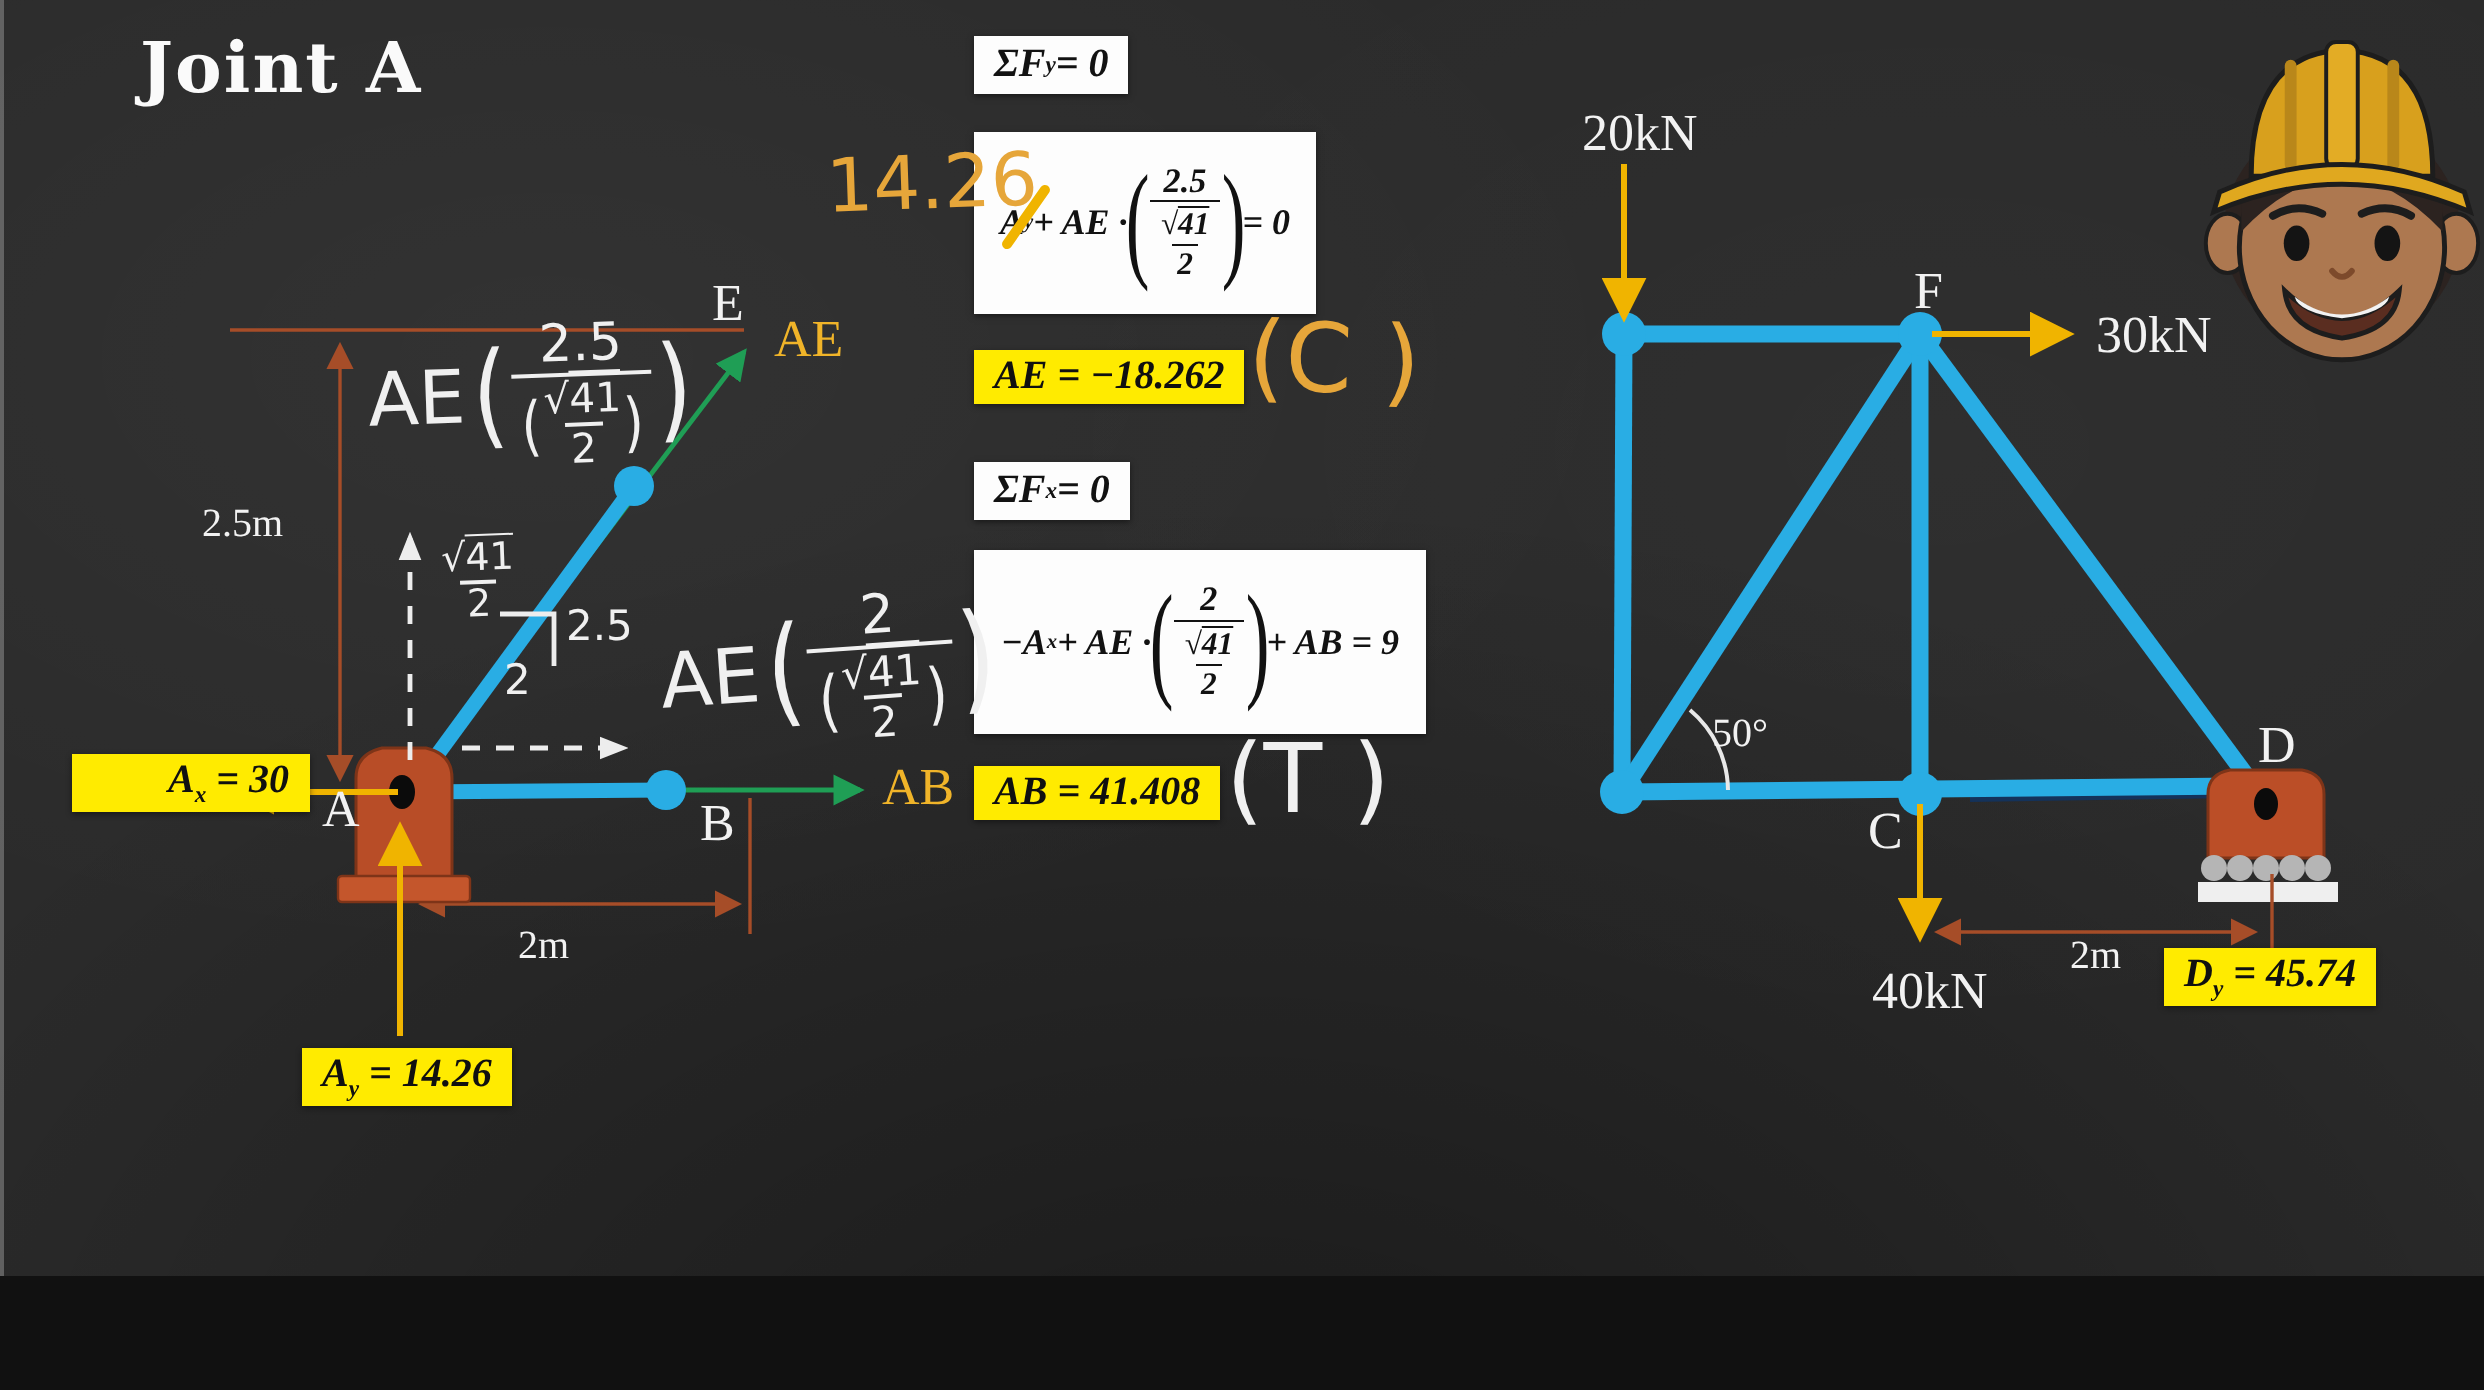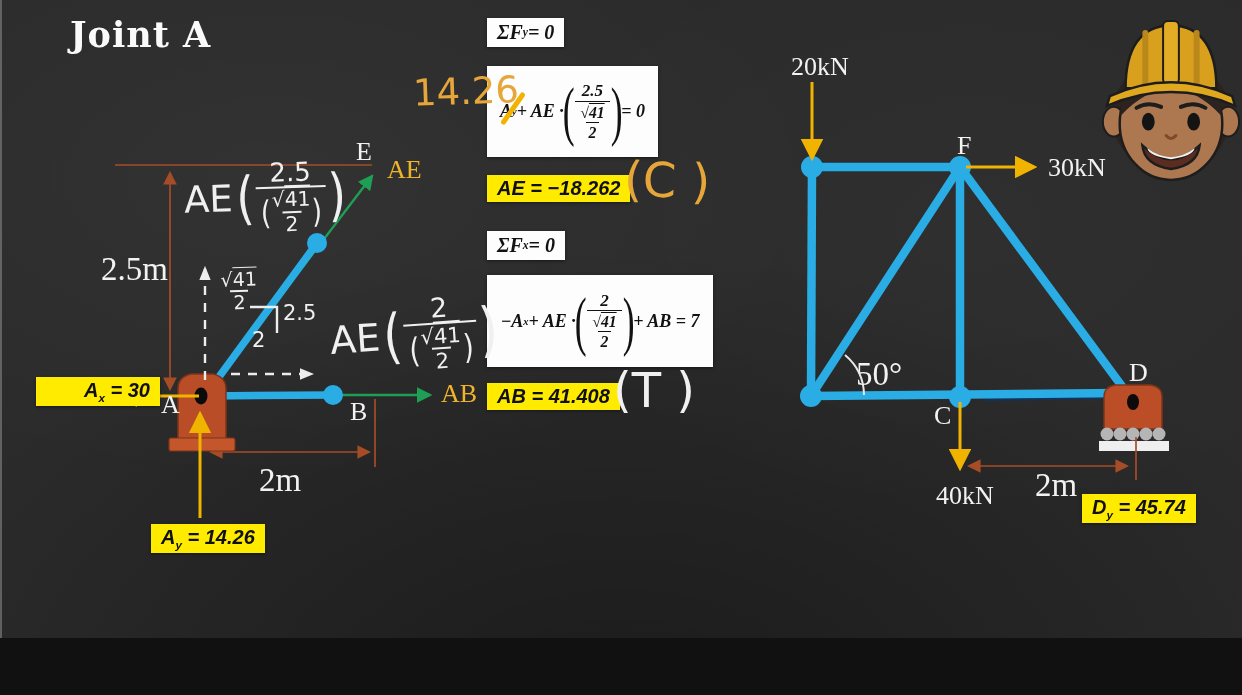--- a/index.html
+++ b/index.html
@@ -10,21 +10,21 @@
       radial-gradient(ellipse 1100px 700px at 50% 115%, rgba(0,0,0,.38), transparent 70%),
       #2b2b2b;
     font-family:"Liberation Sans",sans-serif;}
   #edge-left{position:absolute;left:0;top:0;width:2px;height:695px;background:rgba(165,165,165,.45);}
   #bottom-bar{position:absolute;left:0;top:682px;width:1242px;height:13px;background:#0a0a0c;border-top:1px solid #8f8f8f;}
   h1#title{position:absolute;left:70px;top:14px;margin:0;font-family:"DejaVu Serif",serif;
     font-weight:bold;font-size:35px;color:#fafafa;letter-spacing:1px;}
 
   
   .lbl{position:absolute;color:#f2f2f2;font-family:"Liberation Serif",serif;font-size:26px;white-space:nowrap;}
-  .lbl.dim{font-size:33px;}
+  .lbl.dim{font-size:20px;}
   .lbl.gold{color:#f0b429;}
 
   
   .sigbox,.eqbox{position:absolute;background:#fdfdfd;color:#121212;
     font-family:"Liberation Serif",serif;font-style:italic;font-weight:bold;
     display:flex;align-items:center;justify-content:center;white-space:nowrap;
     box-shadow:0 1px 3px rgba(0,0,0,.5);}
   .sigbox{font-size:20px;padding:3px 10px;align-items:center;}
   sub{font-size:.58em;font-style:italic;}
   .eqbox{font-size:18px;}
@@ -32,21 +32,21 @@
   .eq2{left:487px;top:275px;width:226px;height:92px;}
   .frac{display:inline-flex;flex-direction:column;align-items:center;line-height:1.15;font-size:.95em;margin:0 2px;}
   .frac>.fden{border-top:1.6px solid #121212;padding:1px 3px 0 3px;}
   .frac .frac{font-size:.92em;}
   .rad{text-decoration:overline;}
   .bp{font-style:normal;font-weight:normal;font-size:3.6em;line-height:.78;transform:scaleX(.55);margin:0 -6px;}
   .slash{position:absolute;width:38px;height:5px;background:#f0b400;border-radius:3px;
     transform:rotate(-55deg);left:7px;top:40px;}
 
   
-  .ybox{position:absolute;background:#ffeb00;color:#101010;font-family:Liberation Sans, sans-serif;
+  .ybox{position:absolute;background:#ffeb00;color:#101010;font-family:Liberation Serif, serif;
     font-style:italic;font-weight:bold;font-size:20px;padding:2px 10px;white-space:nowrap;
     box-shadow:0 1px 3px rgba(0,0,0,.45);}
 
   
   .hw{position:absolute;color:#f0f0f0;font-family:"DejaVu Sans",sans-serif;white-space:nowrap;}
   .hw.gold{color:#e6a63a;}
   .hwrow{display:inline-flex;align-items:center;}
   .hf{display:inline-flex;flex-direction:column;align-items:center;line-height:1.05;}
   .hf>.hden{border-top:2.5px solid #f0f0f0;padding:1px 3px 0 3px;}
   .hp{font-size:2.2em;line-height:.75;font-weight:normal;transform:scaleX(.8);}
@@ -211,21 +211,21 @@
     <span class="frac">
       <span class="fnum">2</span>
       <span class="fden">
         <span class="frac">
           <span class="fnum"><span>√</span><span class="rad">41</span></span>
           <span class="fden">2</span>
         </span>
       </span>
     </span>
     <span class="bp">)</span>
-    <span> + AB = 7</span>
+    <span> + AB = 9</span>
   </div>
 
   <div class="ybox" style="left:487px;top:383px;">
     <span>AB</span><span> = 41.408</span>
   </div>
   <div class="hw hw-t">(T )</div>
 
   <div class="lbl" style="left:356px;top:137px;">E</div>
   <div class="lbl gold" style="left:387px;top:155px;">AE</div>
   <div class="lbl dim" style="left:101px;top:251px;">2.5m</div>
@@ -293,21 +293,21 @@
   </div>
 
   <div class="lbl" style="left:791px;top:52px;">20kN</div>
   <div class="lbl" style="left:957px;top:131px;">F</div>
   <div class="lbl" style="left:1048px;top:153px;">30kN</div>
   <div class="lbl dim" style="left:856px;top:356px;">50°</div>
   <div class="lbl" style="left:934px;top:401px;">C</div>
   <div class="lbl" style="left:1129px;top:358px;">D</div>
   <div class="lbl" style="left:936px;top:481px;">40kN</div>
   <div class="lbl dim" style="left:1035px;top:467px;">2m</div>
-  <div class="ybox" style="left:1082px;top:494px;">
+  <div class="ybox" style="left:1082px;top:474px;">
     <span>D</span><sub>y</sub><span> = 45.74</span>
   </div>
 
   <svg id="avatar" viewBox="0 0 150 192">
     <ellipse cx="76" cy="114" rx="60" ry="58" fill="#2c2320"></ellipse>
     <ellipse cx="18" cy="120" rx="11" ry="15" fill="#ad7850" stroke="#1d1d1d" stroke-width="2"></ellipse>
     <ellipse cx="134" cy="120" rx="11" ry="15" fill="#ad7850" stroke="#1d1d1d" stroke-width="2"></ellipse>
     <ellipse cx="76" cy="122" rx="52" ry="57" fill="#ad7850" stroke="#1d1d1d" stroke-width="2.5"></ellipse>
     <path d="M 25 114 Q 76 60 127 114 L 127 92 Q 76 52 25 92 Z" fill="#2c2320"></path>
     <path d="M 41 106 Q 53 99 66 105" stroke="#1d1d1d" stroke-width="4" fill="none" stroke-linecap="round"></path>

